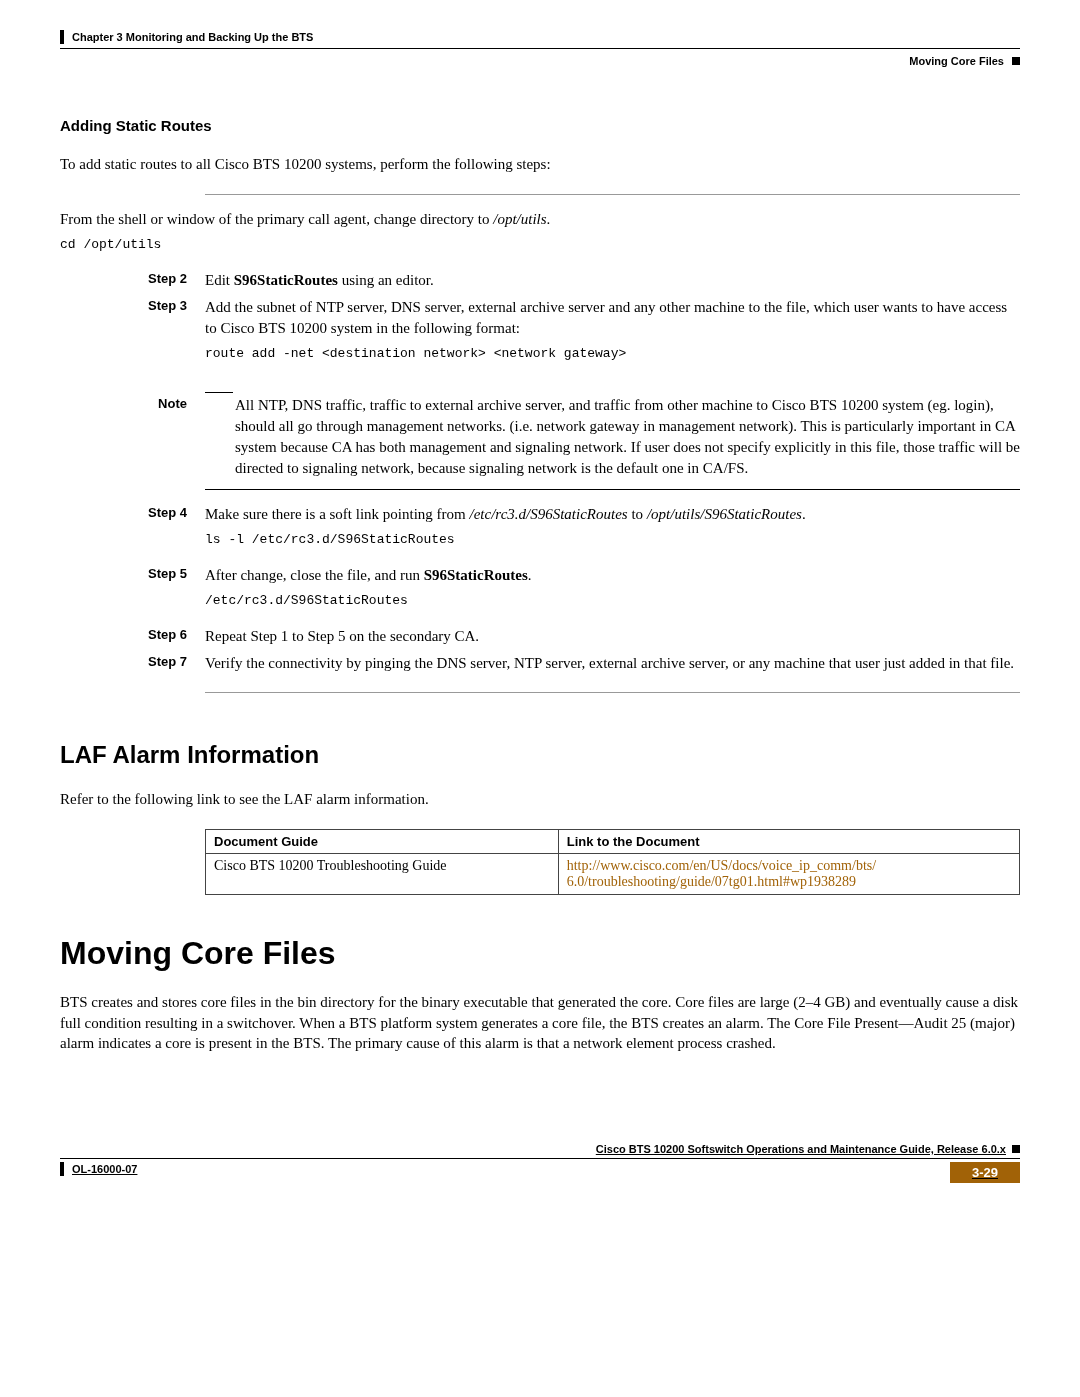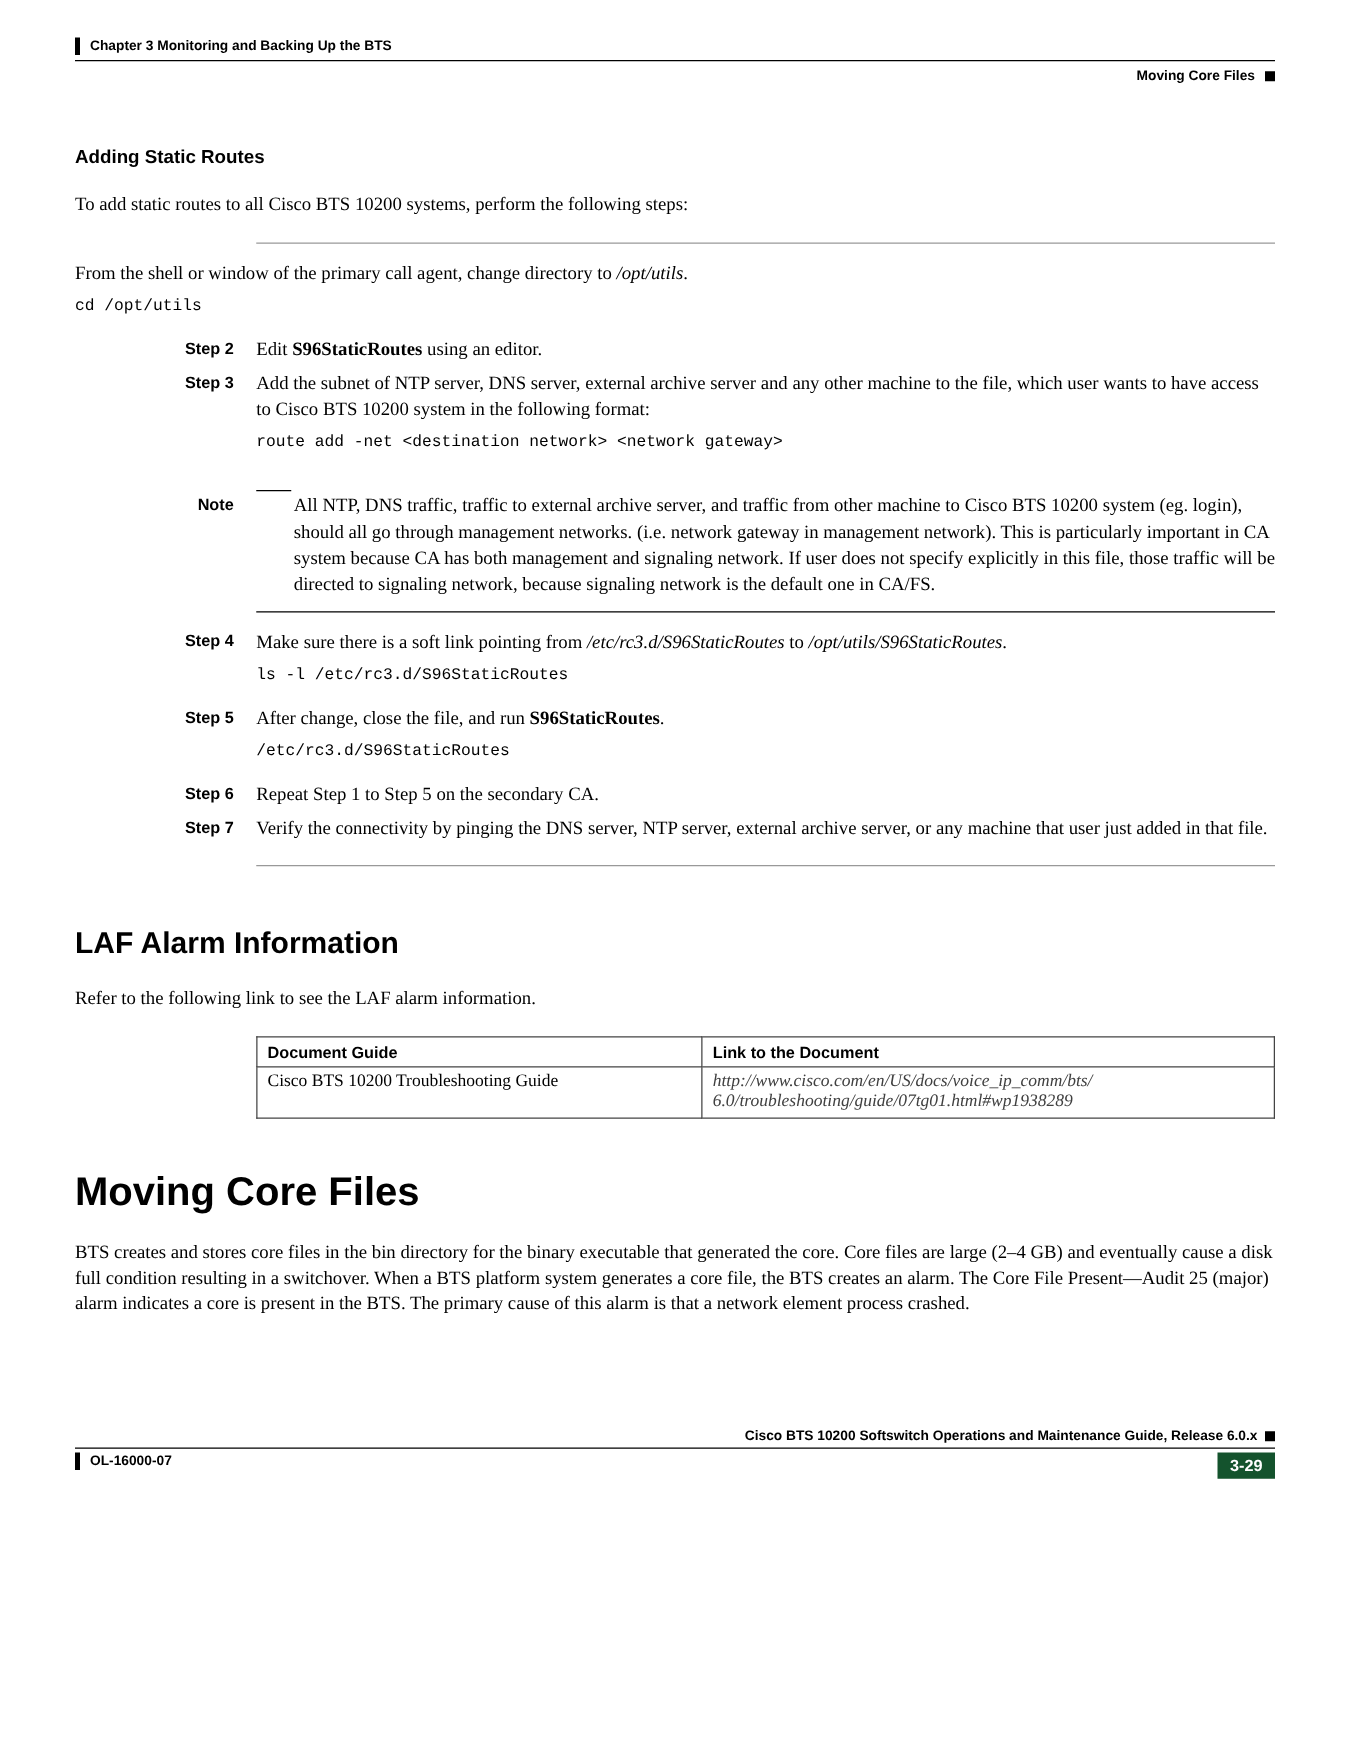--- a/index.html
+++ b/index.html
@@ -146,26 +146,26 @@
     text-align: left;
     border: 1px solid #444;
     padding: 4px 8px;
   }
   table.doc-table td {
     border: 1px solid #444;
     padding: 4px 8px;
     vertical-align: top;
   }
   a.doclink {
-    color: #404040;
-    font-style: italic;
+    color: #a16207;
     text-decoration: none;
   }
   .footer {
     margin-top: 90px;
+    text-decoration: underline;
   }
   .footer-line1 {
     display: flex;
     justify-content: flex-end;
     align-items: center;
     font-family: Arial, Helvetica, sans-serif;
     font-size: 11px;
     font-weight: bold;
   }
   .footer-line1 .sq {
@@ -191,23 +191,23 @@
     display: flex;
     align-items: center;
   }
   .footer-line2 .bar {
     width: 4px;
     height: 14px;
     background: #000;
     margin-right: 8px;
   }
   .page-badge {
-    background: #14532d;
+    background: #a16207;
     color: #fff;
-    padding: 3px 10px;
+    padding: 3px 22px;
     font-size: 13px;
   }
 </style>
 </head>
 <body>
 
 <div class="page">
 
   <div class="header-row">
     <div class="header-bar"></div>

